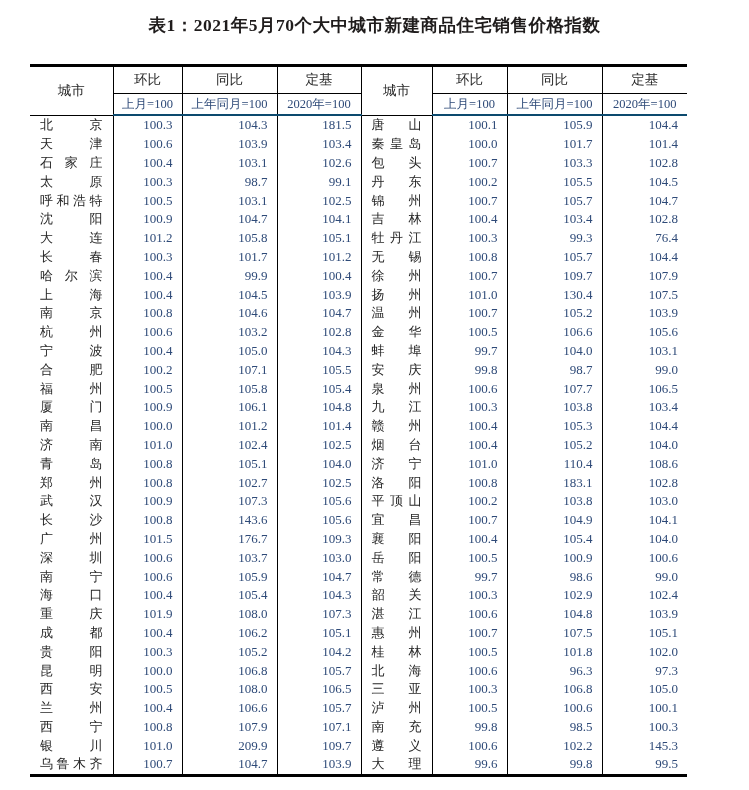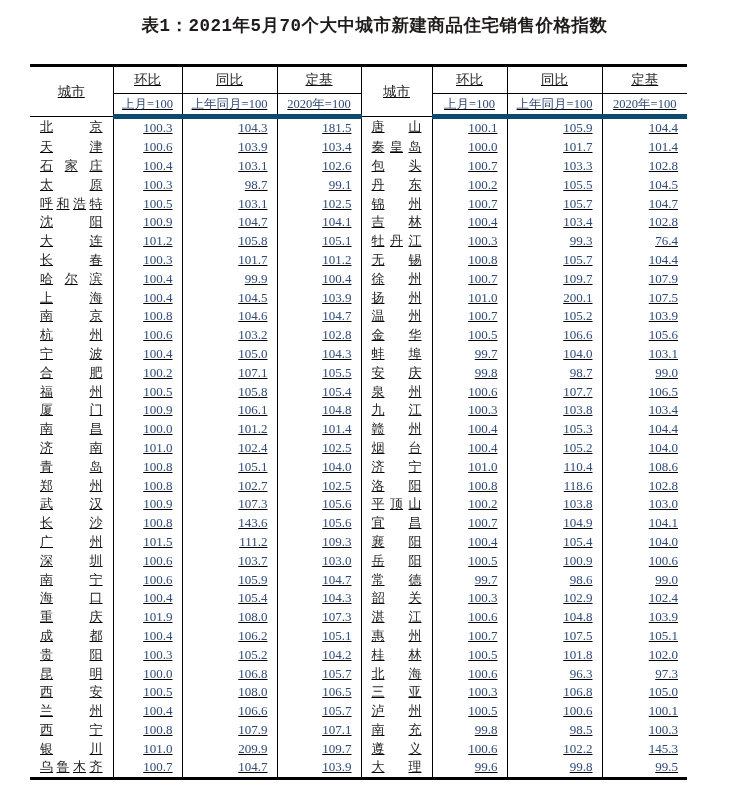--- a/index.html
+++ b/index.html
@@ -6,43 +6,43 @@
   body{
     width:749px;height:790px;background:#ffffff;overflow:hidden;
     font-family:"Liberation Serif","DejaVu Serif",serif;
   }
   .page{width:749px;height:790px;position:relative;}
   .title{
     margin:13px 0 0 0;padding:0;
     text-align:center;
     font-size:17.5px;font-weight:bold;letter-spacing:0.5px;
     color:#1f1c1c;
-    font-family:Liberation Mono, monospace;
+    font-family:Liberation Serif, serif;
   }
   table.price-table{
     border-collapse:collapse;table-layout:fixed;
     width:657px;margin:27px 0 0 30px;
-    border-top:3px solid #000;border-bottom:3px solid #000;text-decoration:underline;
+    border-top:3px solid #000;border-bottom:3px solid #000;
   }
   .price-table th,.price-table td{
     padding:0;margin:0;overflow:hidden;white-space:nowrap;
     font-weight:normal;
   }
   
   .price-table th + th, .price-table td + td{border-left:1px solid #000;}
   .price-table thead tr.subhead th:first-child{border-left:1px solid #000;}
   
   .price-table thead th{
     text-align:center;color:#262626;
     font-size:13.5px;
   }
   .price-table thead tr.mainhead th{height:26px;border-bottom:1px solid #000;}
   .price-table thead th.cityhead{height:47px;border-bottom:1px solid #000;}
   .price-table thead tr.subhead th{
-    height:20px;border-bottom:5px solid #0c4a6e;
+    height:20px;border-bottom:2px solid #0c4a6e;
     font-size:12.5px;color:#2e4a78;
   }
   
   .price-table tbody td{height:18.8px;font-size:13px;}
   .price-table tbody td.num{
     text-align:right;padding-right:9px;
     color:#2e4a78;
   }
   .price-table tbody td.city{color:#262626;}
   .cname{
@@ -285,21 +285,21 @@
           <td class="num">100.4</td>
           <td class="num">104.5</td>
           <td class="num">103.9</td>
           <td class="city">
             <span class="cname">
               <i>扬</i>
               <i>州</i>
             </span>
           </td>
           <td class="num">101.0</td>
-          <td class="num">200.1</td>
+          <td class="num">130.4</td>
           <td class="num">107.5</td>
         </tr>
         <tr>
           <td class="city">
             <span class="cname">
               <i>南</i>
               <i>京</i>
             </span>
           </td>
           <td class="num">100.8</td>
@@ -485,21 +485,21 @@
           <td class="num">100.8</td>
           <td class="num">102.7</td>
           <td class="num">102.5</td>
           <td class="city">
             <span class="cname">
               <i>洛</i>
               <i>阳</i>
             </span>
           </td>
           <td class="num">100.8</td>
-          <td class="num">118.6</td>
+          <td class="num">183.1</td>
           <td class="num">102.8</td>
         </tr>
         <tr>
           <td class="city">
             <span class="cname">
               <i>武</i>
               <i>汉</i>
             </span>
           </td>
           <td class="num">100.9</td>
@@ -537,21 +537,21 @@
           <td class="num">104.1</td>
         </tr>
         <tr>
           <td class="city">
             <span class="cname">
               <i>广</i>
               <i>州</i>
             </span>
           </td>
           <td class="num">101.5</td>
-          <td class="num">111.2</td>
+          <td class="num">176.7</td>
           <td class="num">109.3</td>
           <td class="city">
             <span class="cname">
               <i>襄</i>
               <i>阳</i>
             </span>
           </td>
           <td class="num">100.4</td>
           <td class="num">105.4</td>
           <td class="num">104.0</td>

